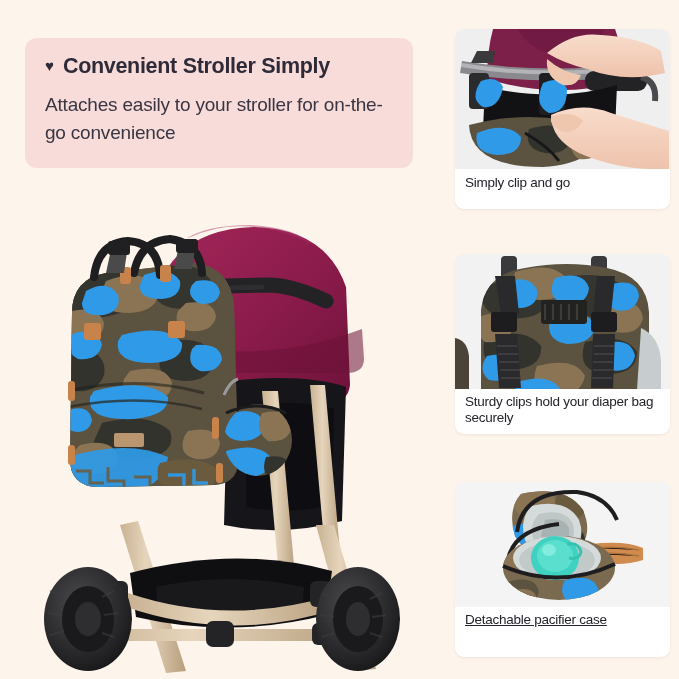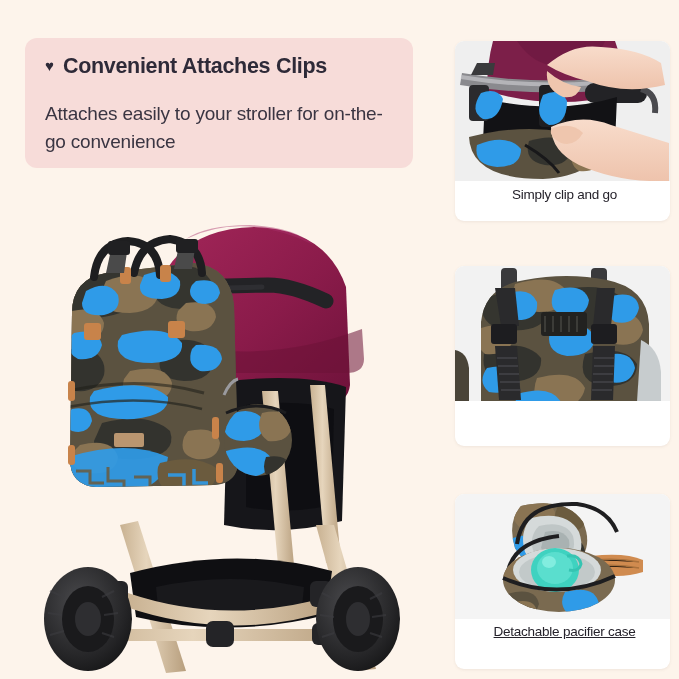--- a/index.html
+++ b/index.html
@@ -19,30 +19,30 @@
     background:#F7DCD9; border-radius:12px;
     padding:16px 22px 0 20px;
   }
   #banner-title-row{ display:flex; align-items:center; gap:9px; }
   .heart-icon{ color:#2E2A38; font-size:15px; line-height:1; transform:translateY(-1px); }
   #banner-title{
     font-size:21.5px; font-weight:bold; color:#2E2A38;
     letter-spacing:-0.3px; white-space:nowrap;
   }
   #banner-subtitle{
-    margin-top:21px; font-size:19px; line-height:1.45;
+    margin-top:12px; font-size:19px; line-height:1.45;
     color:#3A3542; letter-spacing:-0.2px; font-weight:400;
   }
 
   
   #stroller-photo{ position:absolute; left:10px; top:195px; width:425px; height:480px; }
   .sv{ position:absolute; left:0; top:0; width:100%; height:100%; }
 
   
-  #right-column{ position:absolute; left:447px; top:16px; width:232px; height:506px;text-align:center; }
+  #right-column{ position:absolute; left:447px; top:4px; width:232px; height:506px; }
   .feature-card{
     position:absolute; left:8px; width:215px;
     background:#FFFFFF; border-radius:9px; overflow:hidden;
     box-shadow:0 1px 3px rgba(120,100,90,.10);
   }
   #card-1{ top:25px; height:180px; }
   #card-2{ top:250px; height:180px; }
   #card-3{ top:478px; height:175px; }
 
   .card-photo{ position:absolute; left:0; top:0; width:215px; }
@@ -61,21 +61,21 @@
   #card-3 .card-caption{ top:130px;text-decoration:underline; }
 </style>
 </head>
 <body>
 
 <div id="left-column">
 
   <div id="feature-banner">
     <div id="banner-title-row">
       <span class="heart-icon">♥</span>
-      <span id="banner-title">Convenient Attaches Clips</span>
+      <span id="banner-title">Convenient Stroller Simply</span>
     </div>
     <div id="banner-subtitle">Attaches easily to your stroller for on-the-go convenience</div>
   </div>
 
   <div id="stroller-photo">
     <svg class="sv" viewBox="0 0 425 480" xmlns="http://www.w3.org/2000/svg">
       <defs>
         <linearGradient id="canopyG" x1="0" y1="0" x2="1" y2="1">
           <stop offset="0%" stop-color="#A32659"></stop>
           <stop offset="55%" stop-color="#8A1B4A"></stop>
@@ -351,20 +351,21 @@
             <path d="M139 100 l20 0"></path>
             <path d="M138 108 l20 0"></path>
           <path d="M138 116 l20 0"></path>
             <path d="M137 124 l20 0"></path>
         </g>
 
         <path d="M186 74 q18 8 20 32 l0 30 l-24 0 z" fill="#C7CCCE"></path>
         <path d="M0 84 q12 2 14 18 l0 34 l-16 0z" fill="#4A4438"></path>
       </svg>
     </div>
+    <div class="card-caption">Sturdy clips hold your diaper bag securely</div>
   </div>
 
   <div class="feature-card" id="card-3">
     <div class="card-photo">
       <svg viewBox="0 0 215 125" xmlns="http://www.w3.org/2000/svg">
         <defs>
           <clipPath id="lidClip">
               <path d="M66 12 q44-10 62 16 q12 28-10 44 q-42 10-58 -18 q-8-26 6-42z"></path>
             </clipPath>
           <clipPath id="baseClip">

